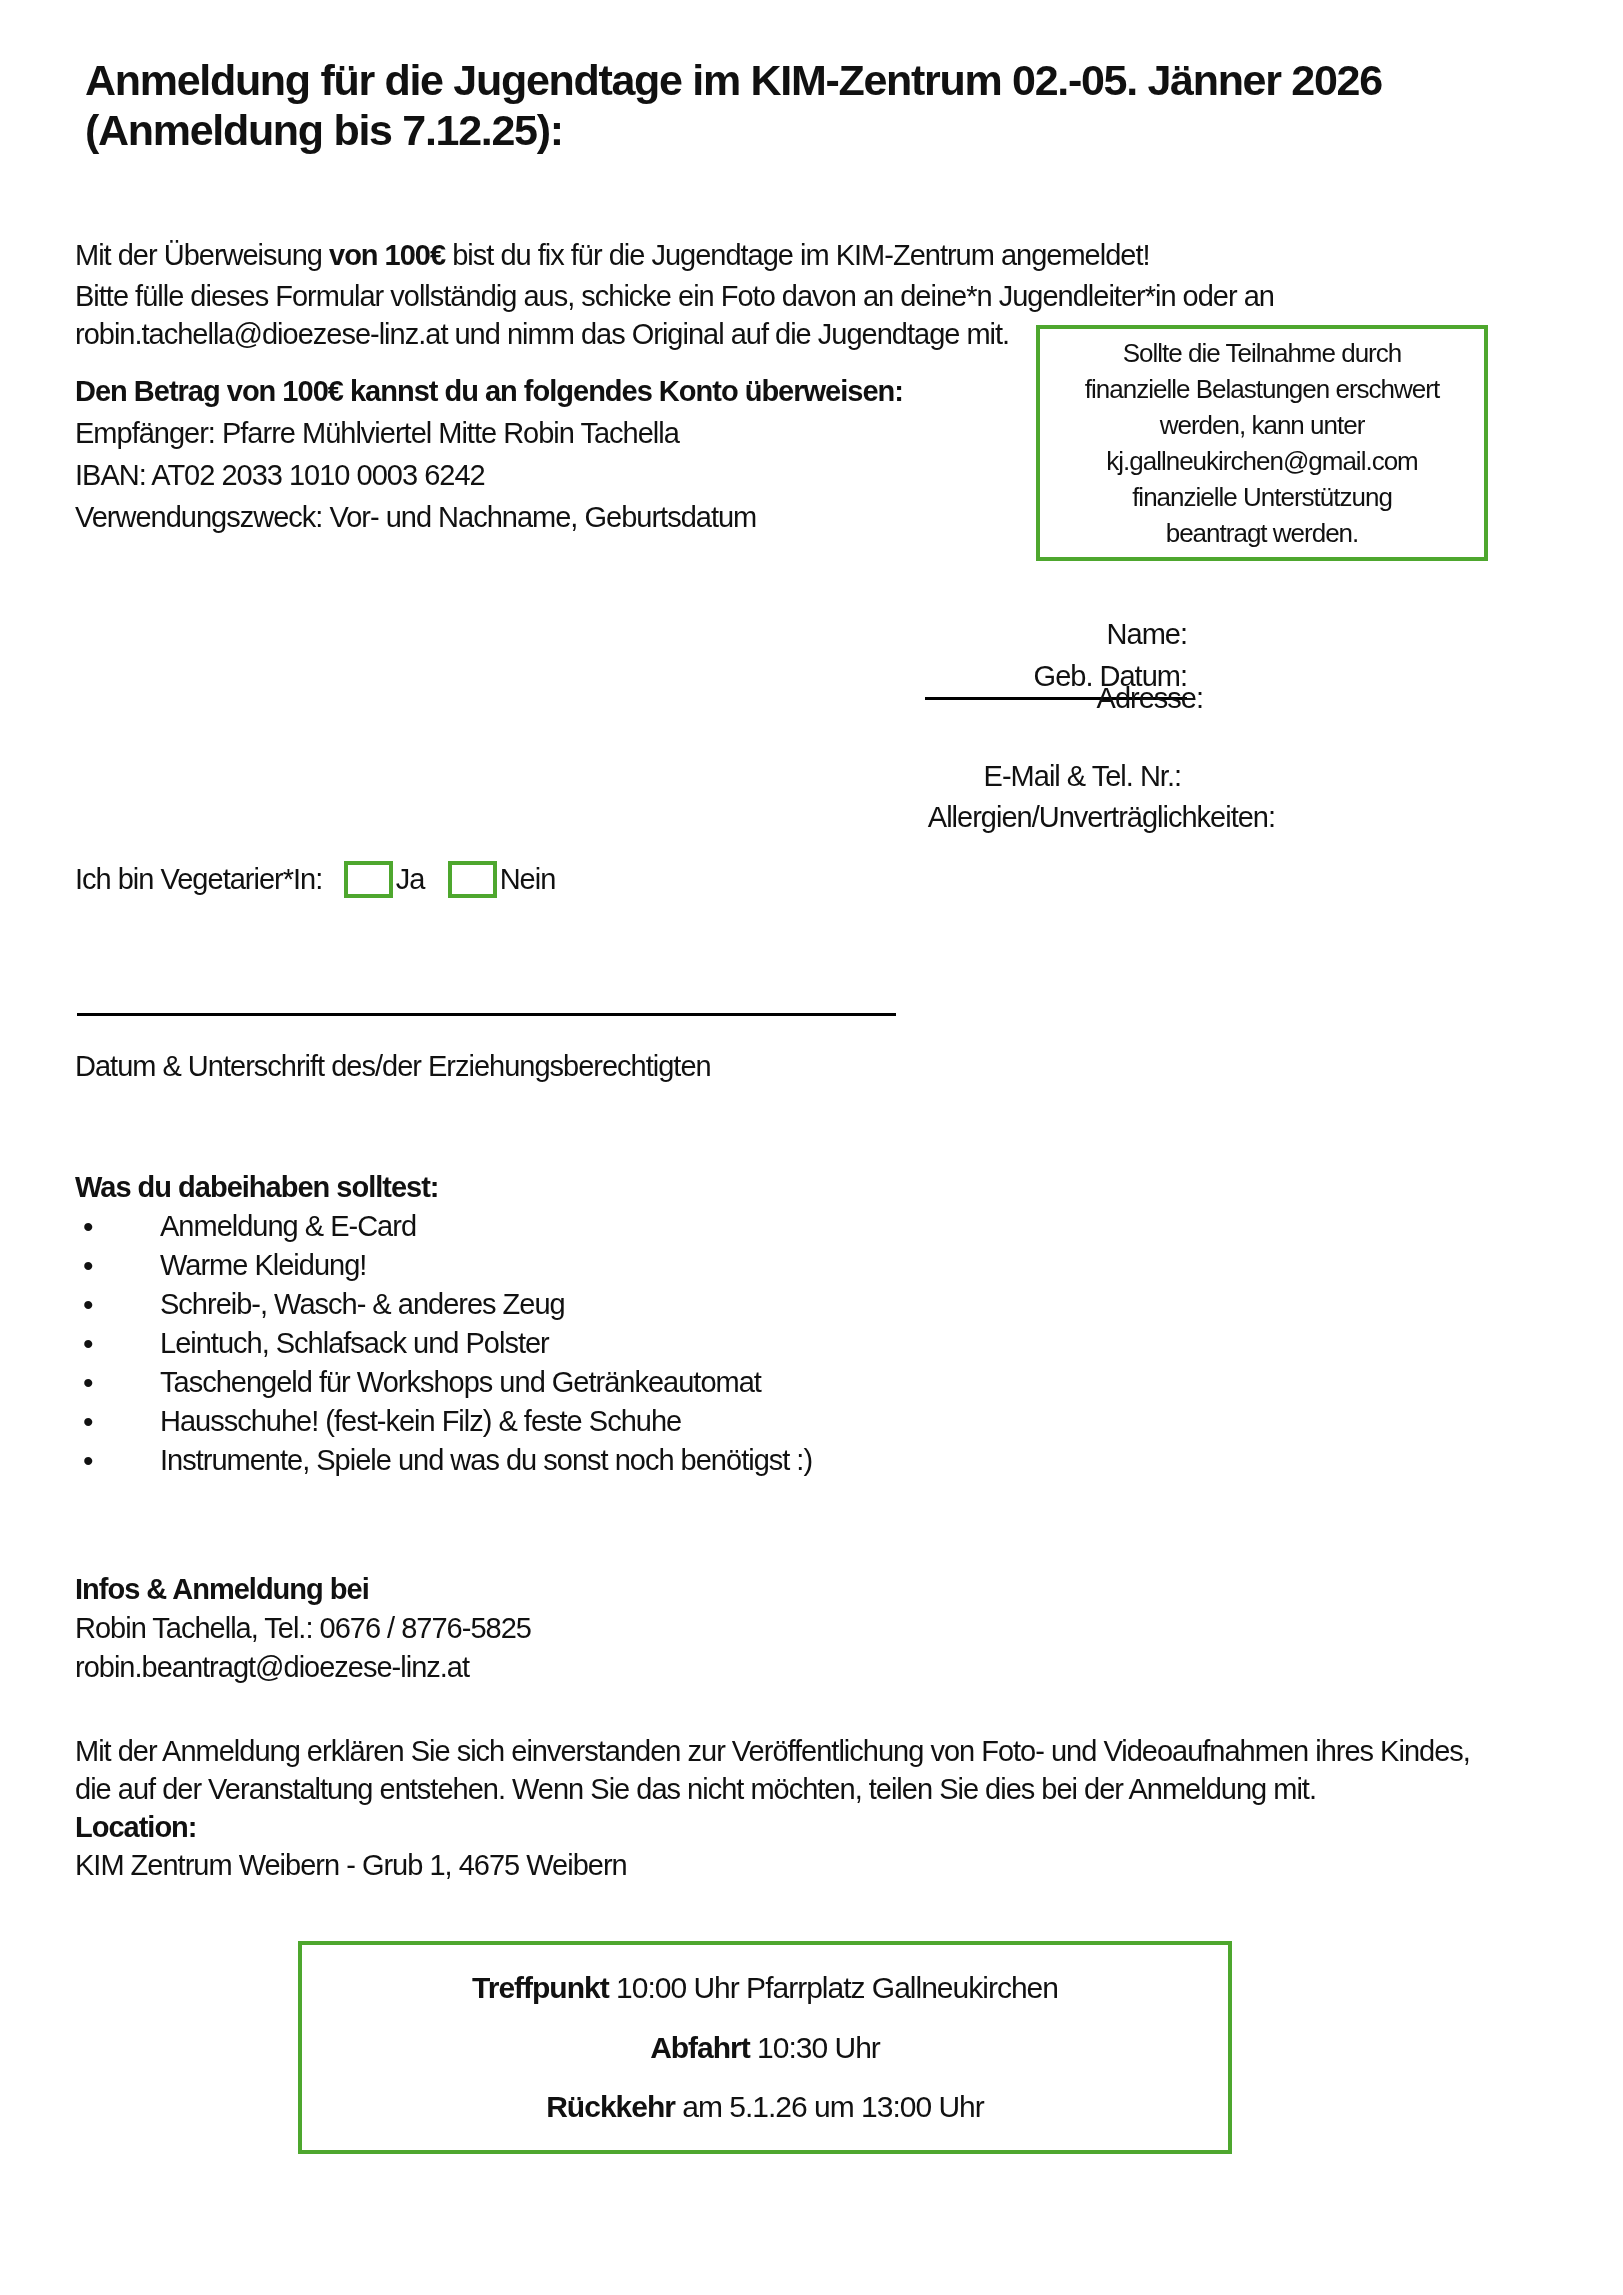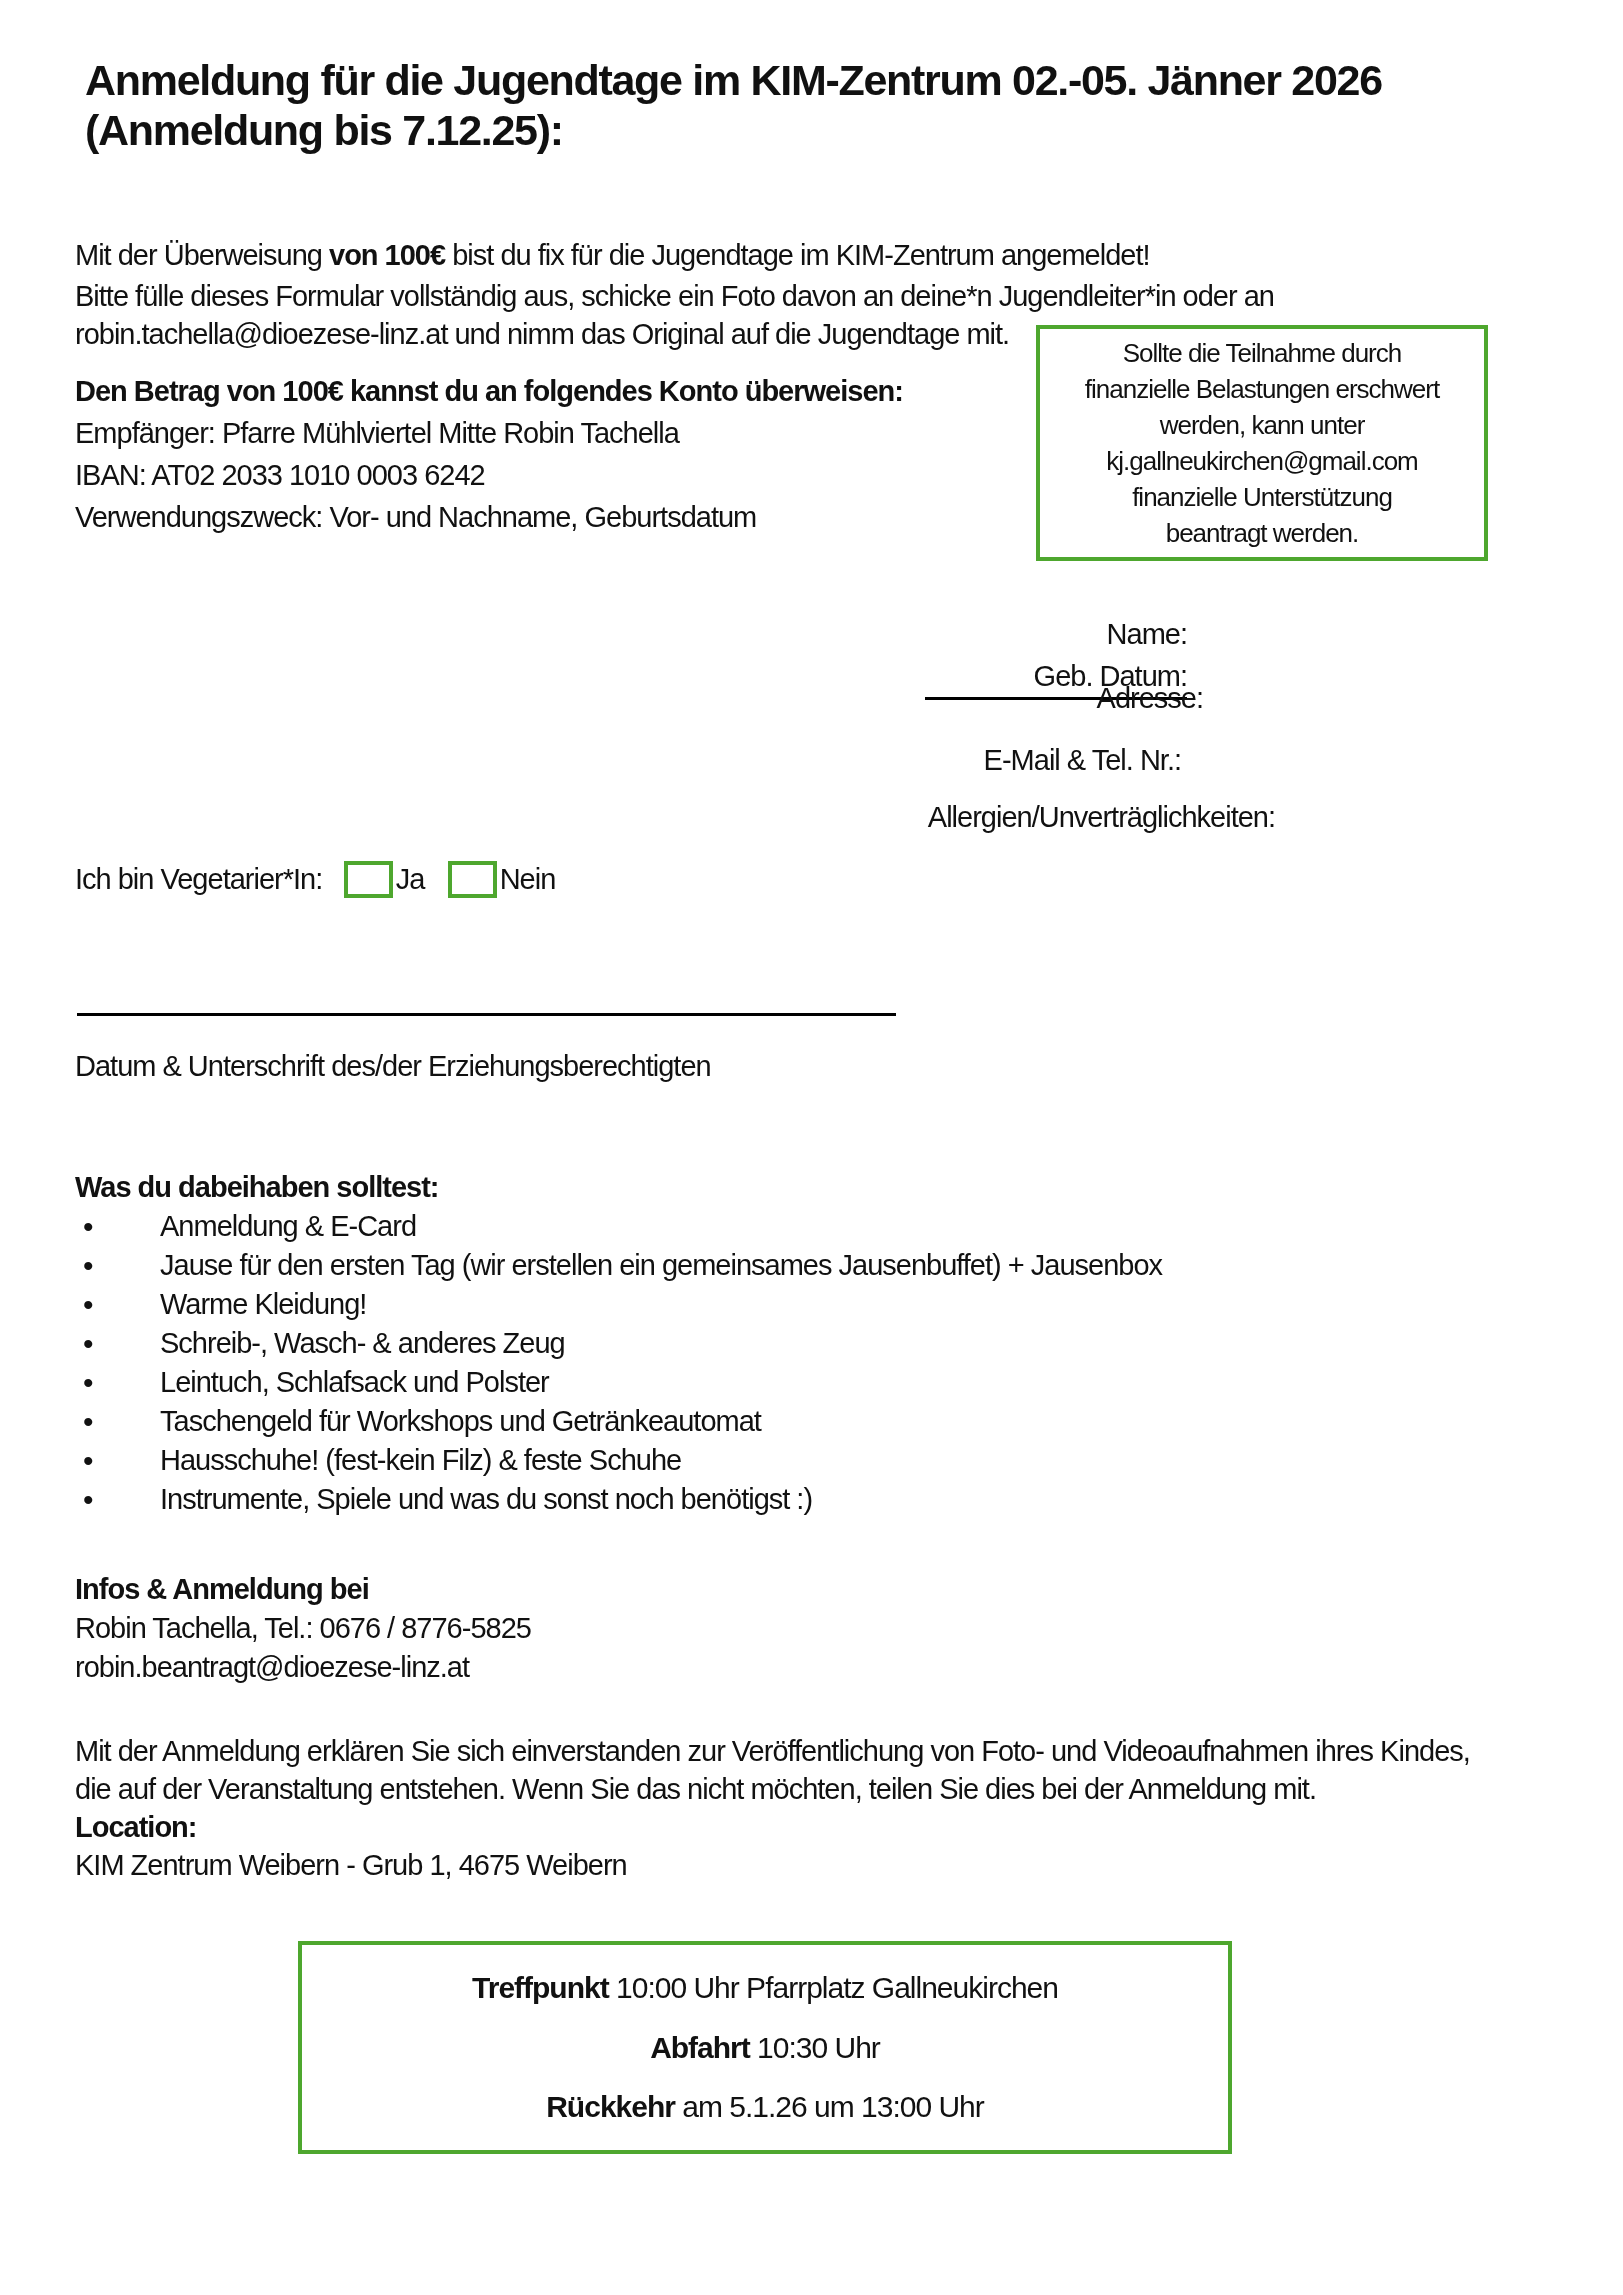--- a/index.html
+++ b/index.html
@@ -37,21 +37,21 @@
 
   
   .frow{left:75px;display:flex;align-items:flex-end;height:38px;flex-direction:column;}
   .frow .lbl{white-space:nowrap;padding-bottom:1.3px;}
   .uline{display:inline-block;border-bottom:3.3px solid #000;height:33px;}
   .u-flex{flex:1 1 auto;margin-left:6.5px;}
   .row-name{top:615px;width:1112px;}
   .row-name .lbl2{margin-left:9.2px;}
   .u-geb{width:262px;margin-left:6.5px;}
   .row-addr{top:679px;width:1128px;}
-  .row-mail{top:741px;width:1106px;}
+  .row-mail{top:757px;width:1106px;}
   .row-allerg{top:798px;width:1200px;}
 
   
   .row-veg{left:75px;top:858px;display:flex;align-items:center;height:42px;}
   .checkbox{
     width:41px;height:29px;border:4.6px solid #4EA72E;background:#fff;
     display:inline-block;margin-left:22px;
   }
   .cb-ja{margin-left:22px;}
   .cb-nein{margin-left:23.6px;}
@@ -144,21 +144,20 @@
   <span class="checkbox cb-nein"></span>
   <span class="cb-caption">Nein</span>
 </div>
 
 <div class="abs sig-line"></div>
 <div class="abs body-text nowrap sig-label">Datum &amp; Unterschrift des/der Erziehungsberechtigten</div>
 
 <div class="abs body-text pack-head nowrap">Was du dabeihaben solltest:</div>
 <ul class="abs pack-list">
   <li><span class="nowrap">Anmeldung &amp; E-Card</span></li>
-  <li><span class="nowrap">Jause für den ersten Tag (wir erstellen ein gemeinsames Jausenbuffet) + Jausenbox</span></li>
   <li><span class="nowrap">Warme Kleidung!</span></li>
   <li><span class="nowrap">Schreib-, Wasch- &amp; anderes Zeug</span></li>
   <li><span class="nowrap">Leintuch, Schlafsack und Polster</span></li>
   <li><span class="nowrap">Taschengeld für Workshops und Getränkeautomat</span></li>
   <li><span class="nowrap">Hausschuhe! (fest-kein Filz) &amp; feste Schuhe</span></li>
   <li><span class="nowrap">Instrumente, Spiele und was du sonst noch benötigst :)</span></li>
 </ul>
 
 <div class="abs body-text contact">
   <div class="bold nowrap">Infos &amp; Anmeldung bei</div>

